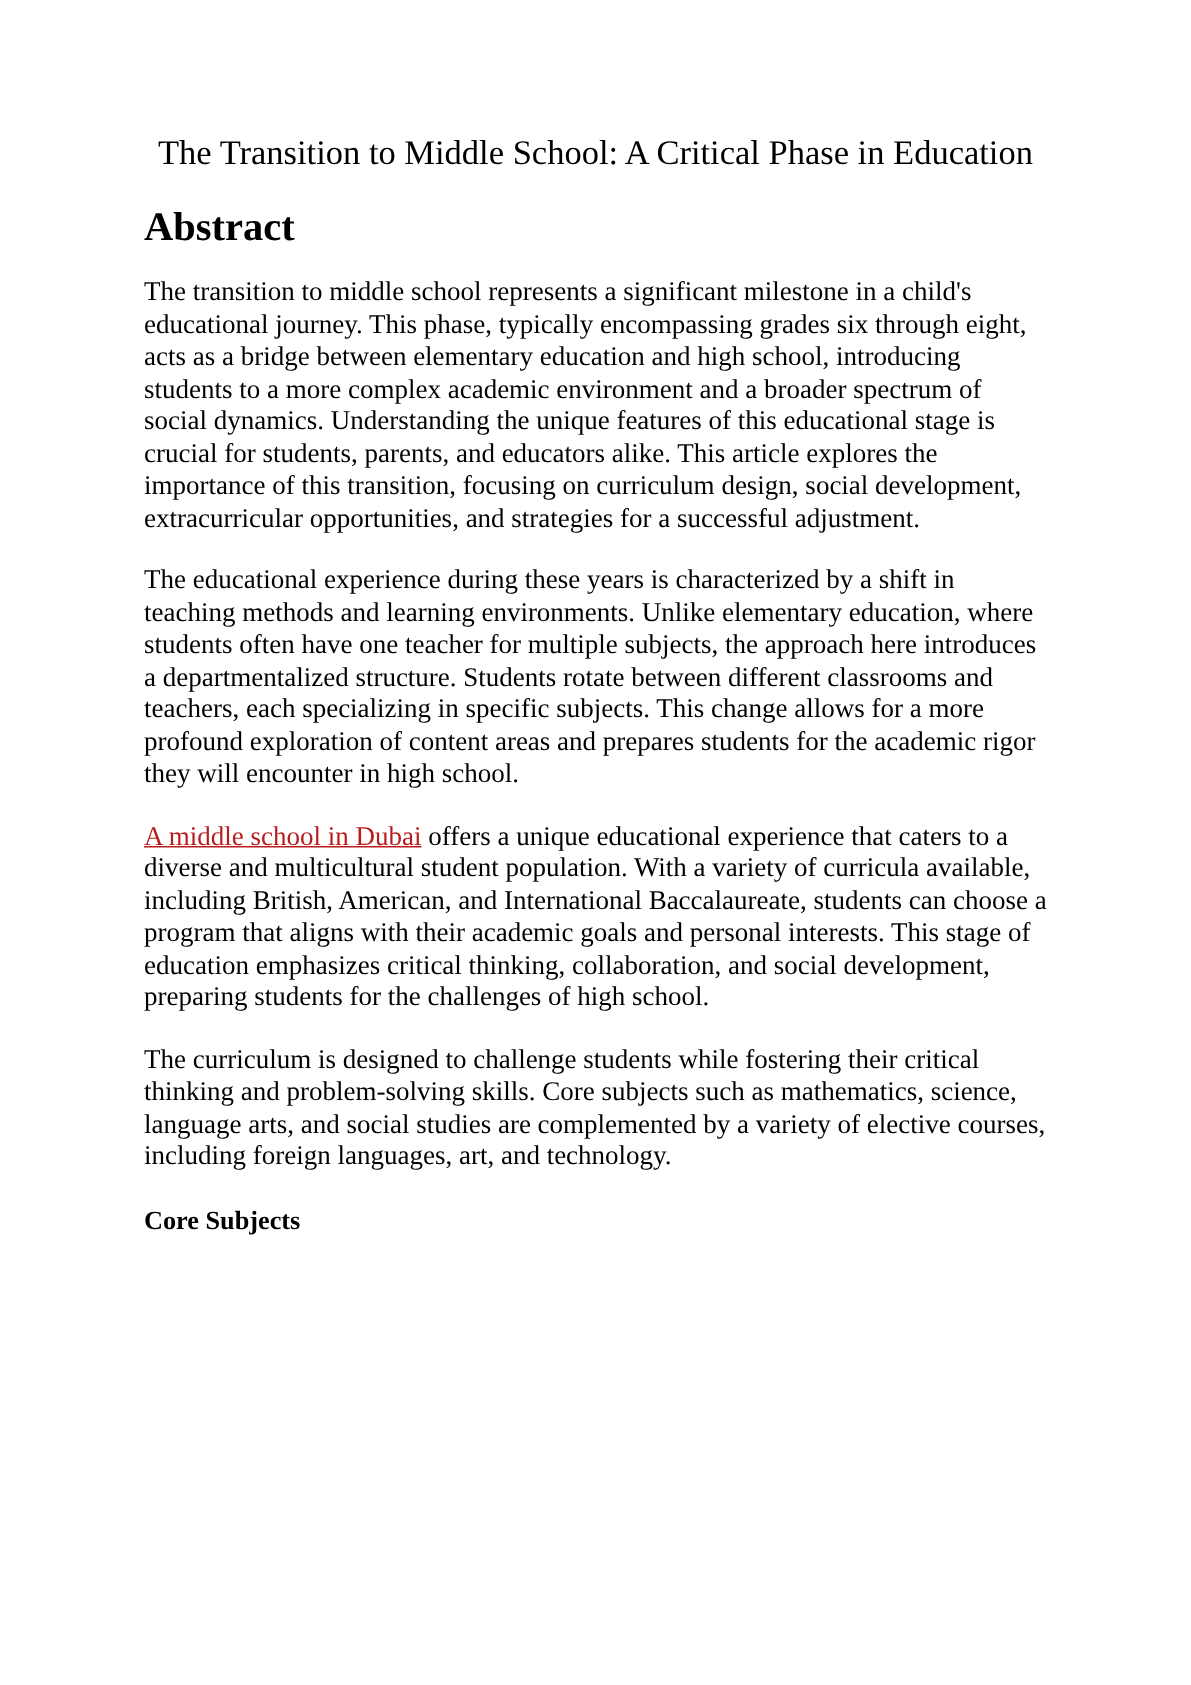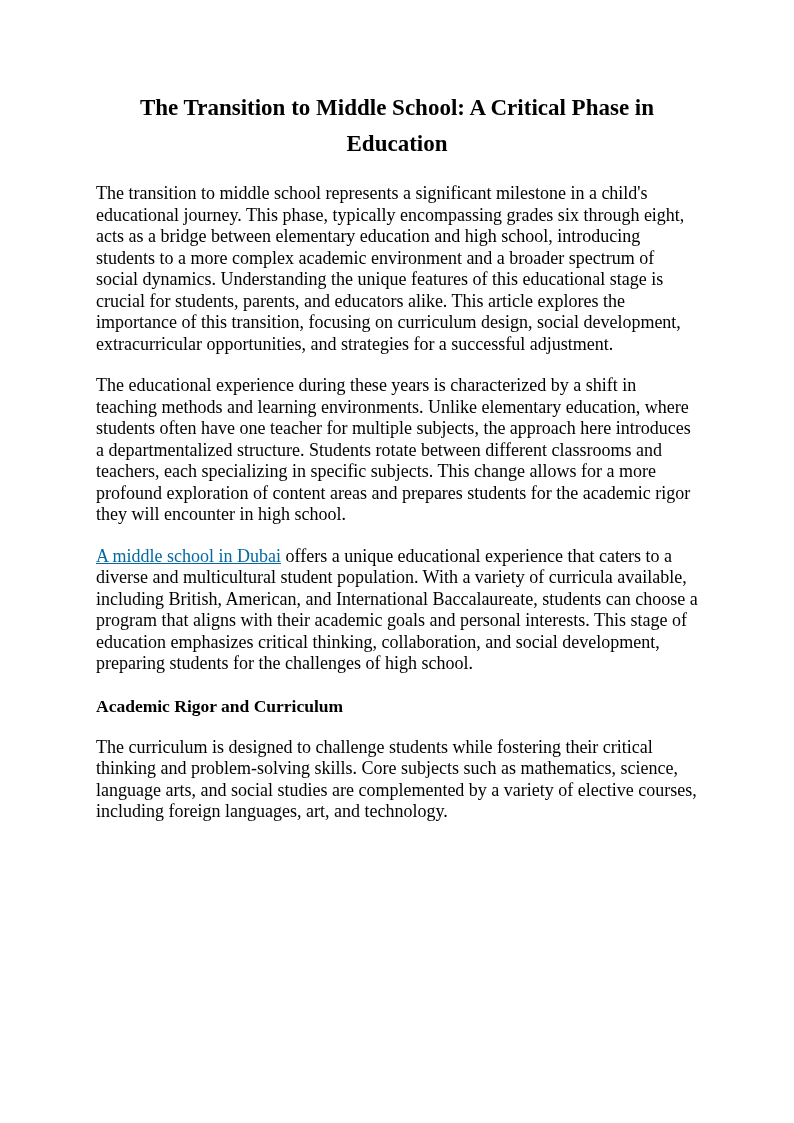--- a/index.html
+++ b/index.html
@@ -12,22 +12,22 @@
     width: 794px;
     height: 1123px;
     background: #ffffff;
     padding: 90px 96px 0 96px;
     font-family: "Liberation Serif", "DejaVu Serif", serif;
     color: #000000;
     overflow: hidden;
   }
   .doc-title {
     font-size: 23px;
-    line-height: 36px;
-    font-weight: bold;
+    line-height: 24px;
+    font-weight: normal;
     text-align: center;
     margin: 0 0 21px 0;
   }
   .abstract-heading {
     font-size: 27px;
     line-height: 32px;
     font-weight: bold;
     margin: 0 0 17px 0;
   }
   .body-para {
@@ -35,38 +35,39 @@
     line-height: 21.5px;
     margin: 0 0 20px 0;
   }
   .sub-heading {
     font-size: 17.5px;
     line-height: 22px;
     font-weight: bold;
     margin: 0 0 20px 0;
   }
   .doc-link {
-    color: #0369a1;
+    color: #b91c1c;
     text-decoration: underline;
     cursor: pointer;
   }
 </style>
 </head>
 <body>
 
 <div class="page">
 
   <h1 class="doc-title">The Transition to Middle School: A Critical Phase in Education</h1>
 
+  <h2 class="abstract-heading">Abstract</h2>
 
   <p class="body-para">The transition to middle school represents a significant milestone in a child's educational journey. This phase, typically encompassing grades six through eight, acts as a bridge between elementary education and high school, introducing students to a more complex academic environment and a broader spectrum of social dynamics. Understanding the unique features of this educational stage is crucial for students, parents, and educators alike. This article explores the importance of this transition, focusing on curriculum design, social development, extracurricular opportunities, and strategies for a successful adjustment.</p>
 
 
   <p class="body-para">The educational experience during these years is characterized by a shift in teaching methods and learning environments. Unlike elementary education, where students often have one teacher for multiple subjects, the approach here introduces a departmentalized structure. Students rotate between different classrooms and teachers, each specializing in specific subjects. This change allows for a more profound exploration of content areas and prepares students for the academic rigor they will encounter in high school.</p>
 
   <p class="body-para"><a class="doc-link" href="#">A middle school in Dubai</a><span> offers a unique educational experience that caters to a diverse and multicultural student population. With a variety of curricula available, including British, American, and International Baccalaureate, students can choose a program that aligns with their academic goals and personal interests. This stage of education emphasizes critical thinking, collaboration, and social development, preparing students for the challenges of high school.</span></p>
 
-  <h3 class="sub-heading">Academic Rigor and Curriculum</h3>
 
   <p class="body-para">The curriculum is designed to challenge students while fostering their critical thinking and problem-solving skills. Core subjects such as mathematics, science, language arts, and social studies are complemented by a variety of elective courses, including foreign languages, art, and technology.</p>
 
+  <h3 class="sub-heading">Core Subjects</h3>
 
 </div>
 
 </body></html>

